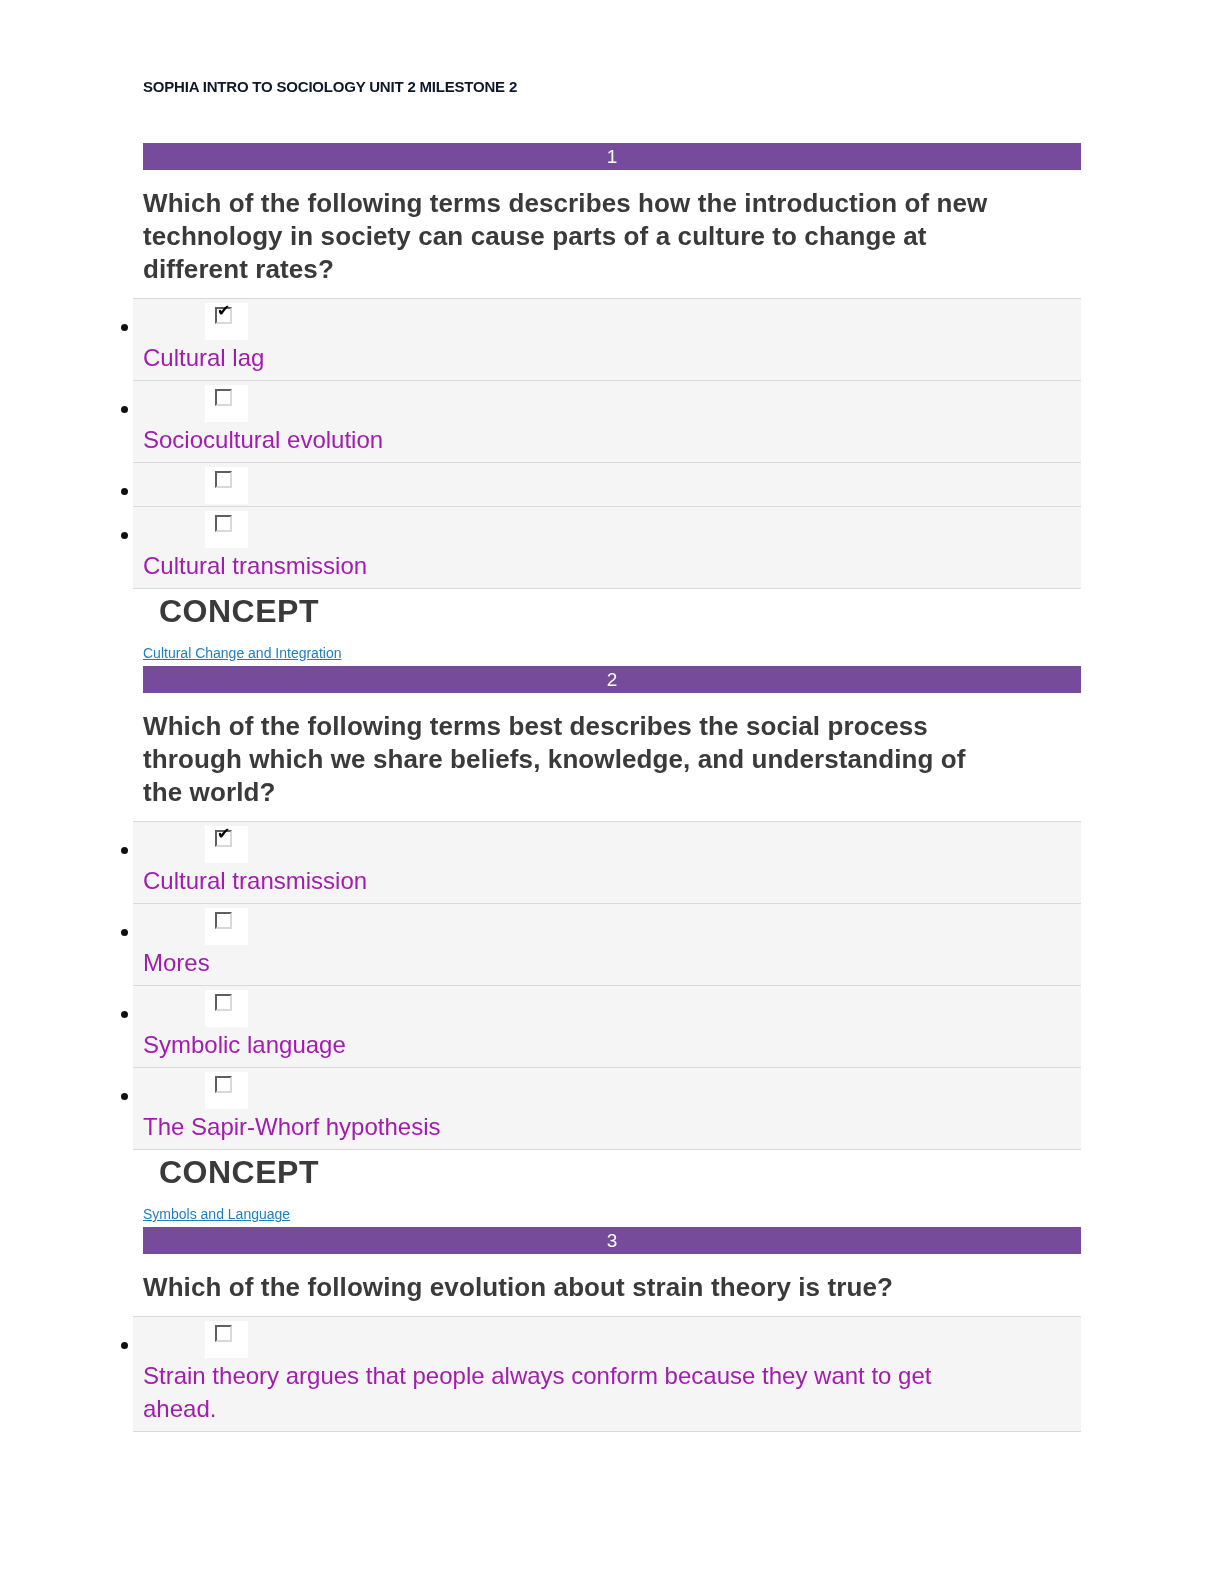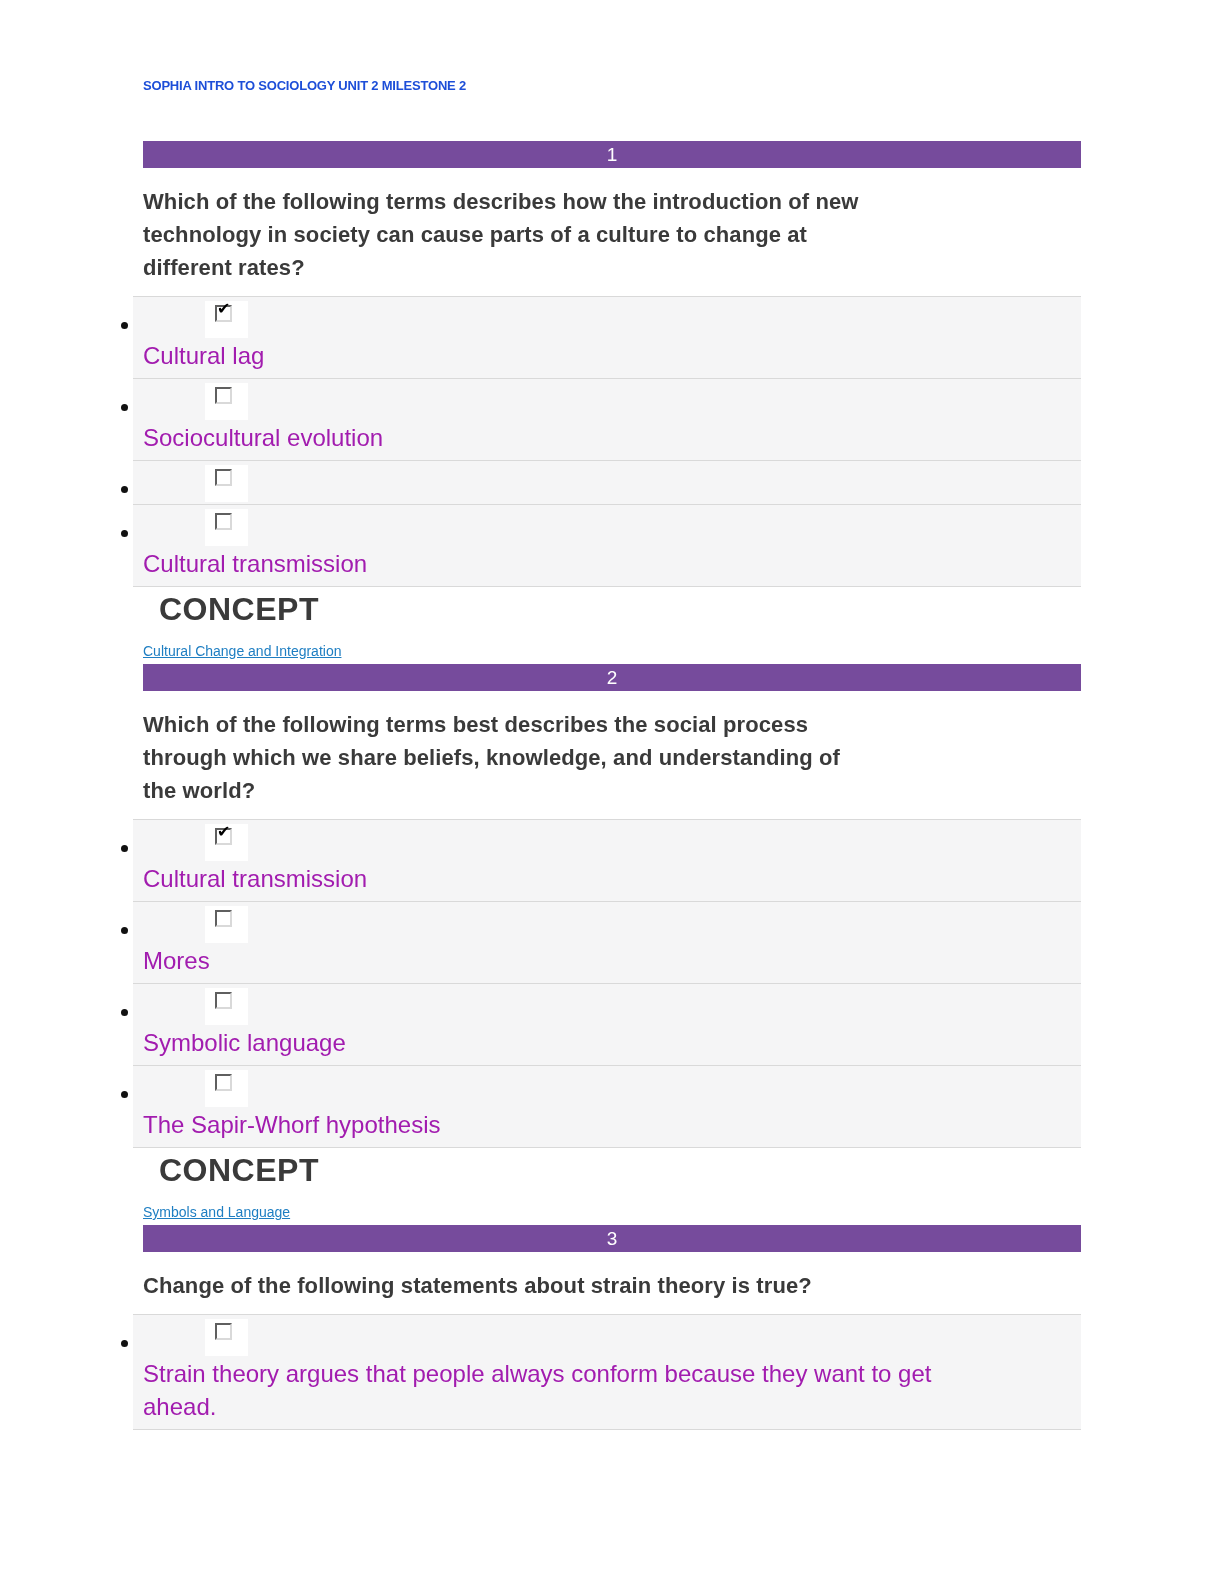--- a/index.html
+++ b/index.html
@@ -13,36 +13,36 @@
     overflow: hidden;
   }
   .content {
     position: absolute;
     left: 143px;
     top: 0;
     width: 938px;
   }
   .doc-title {
     margin: 78px 0 48px 0;
-    font-size: 13px;
-    font-weight: bold;
-    color: #1d4ed8;
+    font-size: 15px;
+    font-weight: bold;
+    color: #0f172a;
     letter-spacing: -0.2px;
   }
   .banner {
     height: 27px;
     line-height: 27px;
     background: #764b9c;
     color: #ffffff;
     text-align: center;
     font-size: 19px;
   }
   .question-text {
     margin: 17px 0 12px 0;
-    font-size: 22px;
+    font-size: 26px;
     line-height: 33px;
     font-weight: bold;
     color: #3a3a3a;
     letter-spacing: 0.1px;
     white-space: pre-wrap;
   }
   ul.options {
     list-style: none;
     margin: 0 0 0 -10px;
     padding: 0;
@@ -242,21 +242,21 @@
     <h2 class="concept-heading">CONCEPT</h2>
     <div class="concept-link-row">
       <a class="concept-link">Symbols and Language</a>
     </div>
   </section>
 
   <section class="q-block">
     <div class="banner">
       <span>3</span>
     </div>
-    <div class="question-text">Change of the following statements about strain theory is true?</div>
+    <div class="question-text">Which of the following evolution about strain theory is true?</div>
     <ul class="options">
   <li class="option">
     <span class="bullet"></span>
     <div class="cb-row">
       <span class="cb-patch">
         <span class="cb">
           
         </span>
       </span>
     </div>

